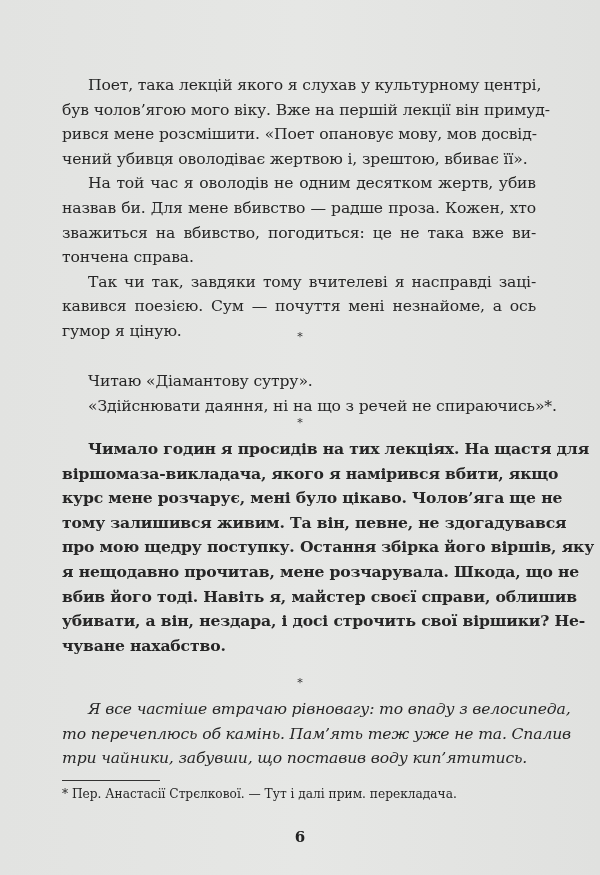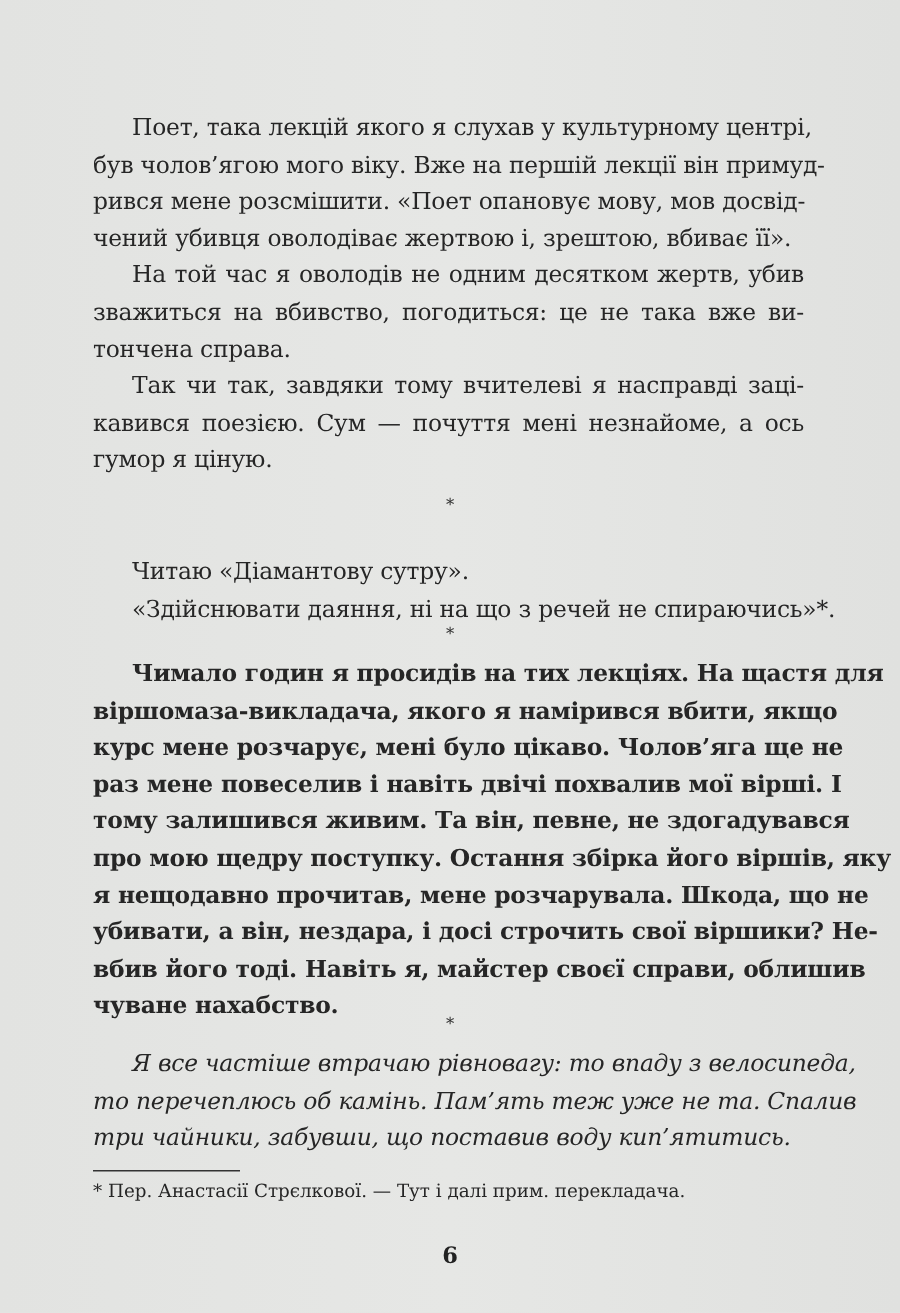--- a/index.html
+++ b/index.html
@@ -33,20 +33,21 @@
 
   <div class="text-block" style="top:73px;">
     <div>
       <span class="line indent">Поет, така лекцій якого я слухав у культурному центрі,</span>
       <span class="line">був чолов’ягою мого віку. Вже на першій лекції він примуд-</span>
       <span class="line">рився мене розсмішити. «Поет опановує мову, мов досвід-</span>
       <span class="line last">чений убивця оволодіває жертвою і, зрештою, вбиває її».</span>
     </div>
     <div>
       <span class="line indent">На той час я оволодів не одним десятком жертв, убив</span>
+      <span class="line">назвав би. Для мене вбивство — радше проза. Кожен, хто</span>
       <span class="line">зважиться на вбивство, погодиться: це не така вже ви-</span>
       <span class="line last">тончена справа.</span>
     </div>
     <div>
       <span class="line indent">Так чи так, завдяки тому вчителеві я насправді заці-</span>
       <span class="line">кавився поезією. Сум — почуття мені незнайоме, а ось</span>
       <span class="line last">гумор я ціную.</span>
     </div>
   </div>
 
@@ -59,26 +60,25 @@
     </div>
   </div>
 
   <div class="star" style="top:416px;">*</div>
 
   <div class="text-block" style="top:437px;font-weight:bold;">
     <div>
       <span class="line indent">Чимало годин я просидів на тих лекціях. На щастя для</span>
       <span class="line">віршомаза-викладача, якого я намірився вбити, якщо</span>
       <span class="line">курс мене розчарує, мені було цікаво. Чолов’яга ще не</span>
-      <span class="line">раз мене повеселив і навіть двічі похвалив мої вірші. І</span>
       <span class="line">тому залишився живим. Та він, певне, не здогадувався</span>
       <span class="line">про мою щедру поступку. Остання збірка його віршів, яку</span>
       <span class="line">я нещодавно прочитав, мене розчарувала. Шкода, що не</span>
+      <span class="line">вбив його тоді. Навіть я, майстер своєї справи, облишив</span>
       <span class="line">убивати, а він, нездара, і досі строчить свої віршики? Не-</span>
-      <span class="line">вбив його тоді. Навіть я, майстер своєї справи, облишив</span>
       <span class="line last">чуване нахабство.</span>
     </div>
   </div>
 
   <div class="star" style="top:676px;">*</div>
 
   <div class="text-block" style="top:697px;font-style:italic;">
     <div>
       <span class="line indent">Я все частіше втрачаю рівновагу: то впаду з велосипеда,</span>
       <span class="line">то перечеплюсь об камінь. Пам’ять теж уже не та. Спалив</span>

